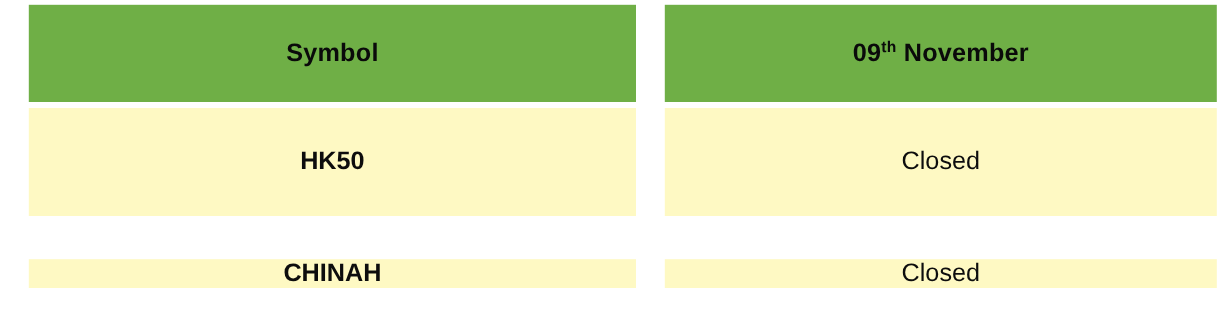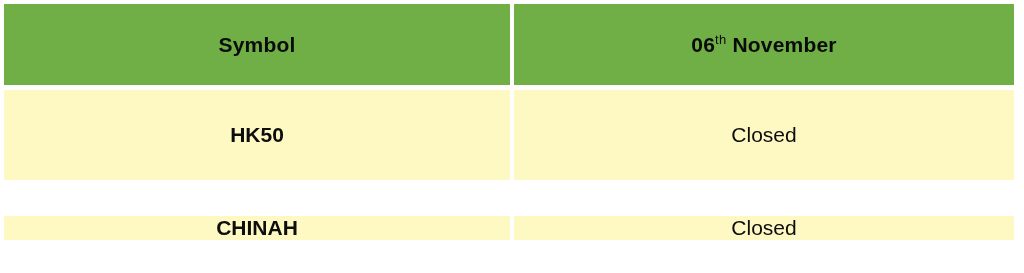--- a/index.html
+++ b/index.html
@@ -47,20 +47,21 @@
     align-items: center;
   }
 
   .cell {
     display: flex;
     align-items: center;
     justify-content: center;
     text-align: center;
     box-sizing: border-box;
     overflow: hidden;
+    margin-left: 20px;
   }
 
   .cell-symbol {
     flex: 0 0 506px;
     width: 506px;
   }
 
   .cell-value {
     flex: 1 1 auto;
   }
@@ -88,34 +89,34 @@
   }
 
   .date-label {
     white-space: pre;
   }
 
   .ordinal-suffix {
     font-size: 0.62em;
     vertical-align: super;
     line-height: 0;
-    font-weight: normal;
+    font-weight: bold;
   }
 </style>
 </head>
 <body>
 
 <div class="schedule-table">
 
   <div class="table-row header-row">
     <div class="cell cell-symbol">
       <span>Symbol</span>
     </div>
     <div class="cell cell-value">
-      <span class="date-label"><span>06</span><span class="ordinal-suffix">th</span><span> November</span></span>
+      <span class="date-label"><span>09</span><span class="ordinal-suffix">th</span><span> November</span></span>
     </div>
   </div>
 
   <div class="table-row body-row">
     <div class="cell cell-symbol">
       <span>HK50</span>
     </div>
     <div class="cell cell-value">
       <span>Closed</span>
     </div>

